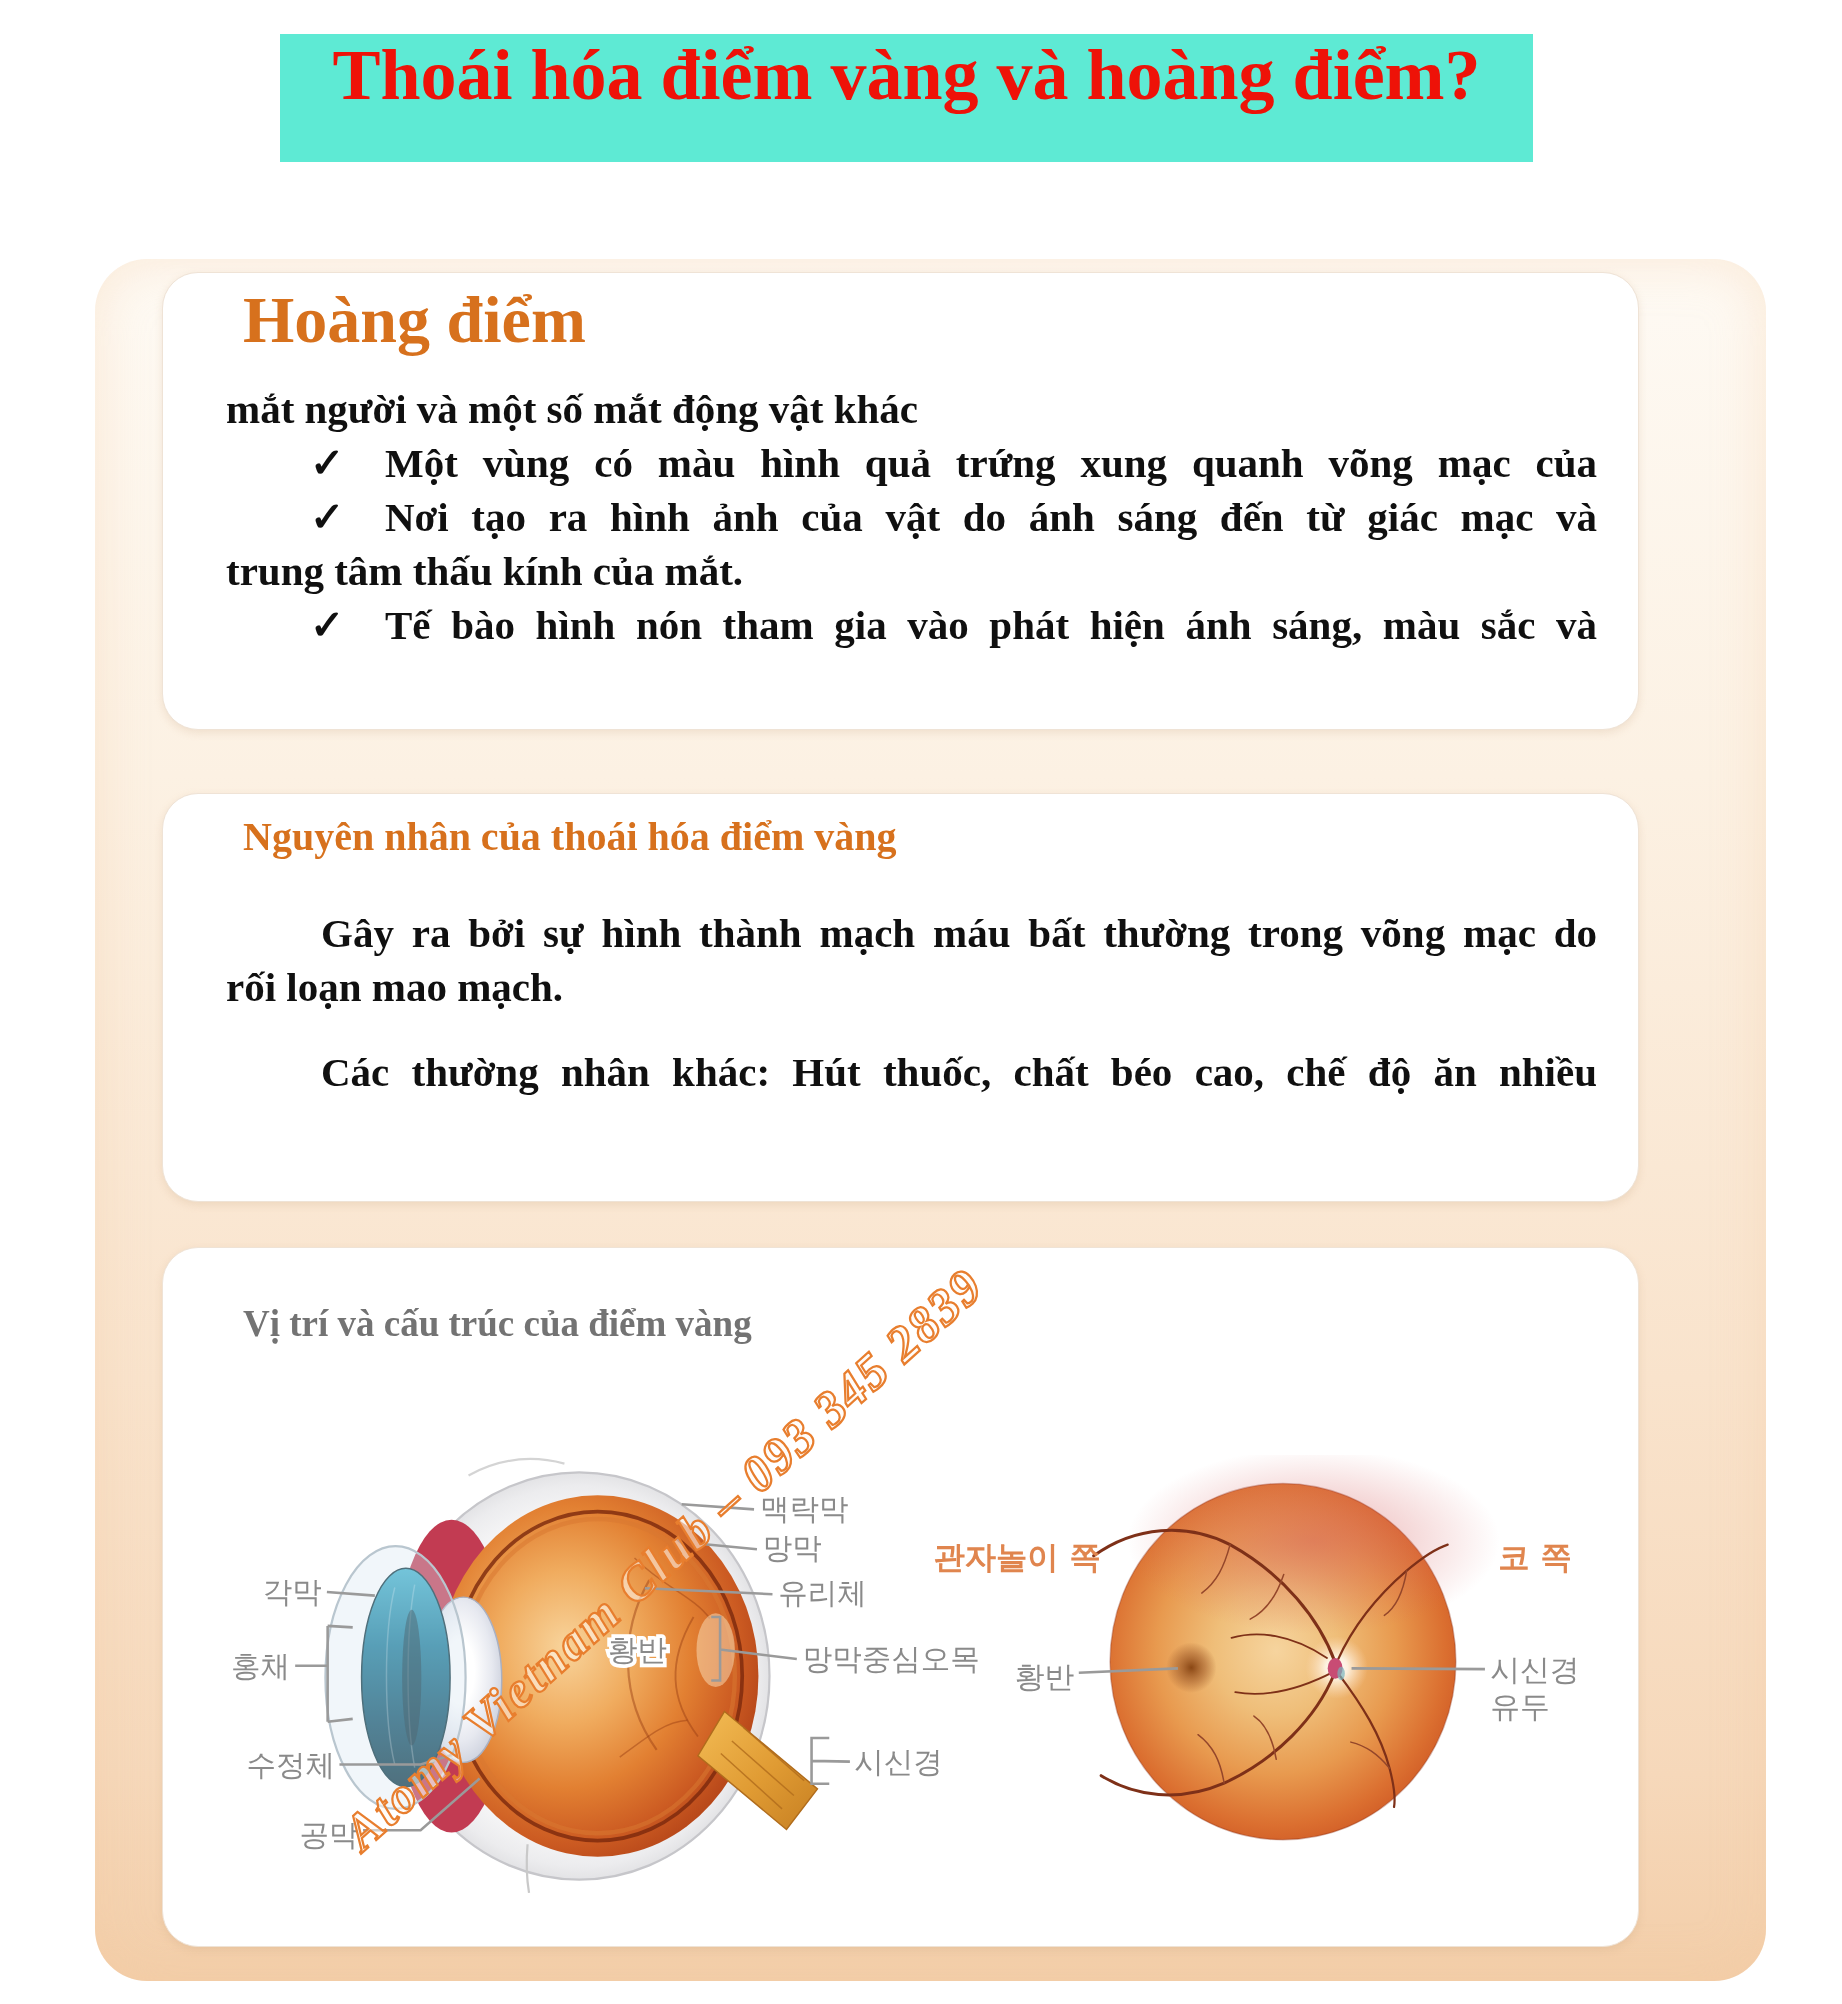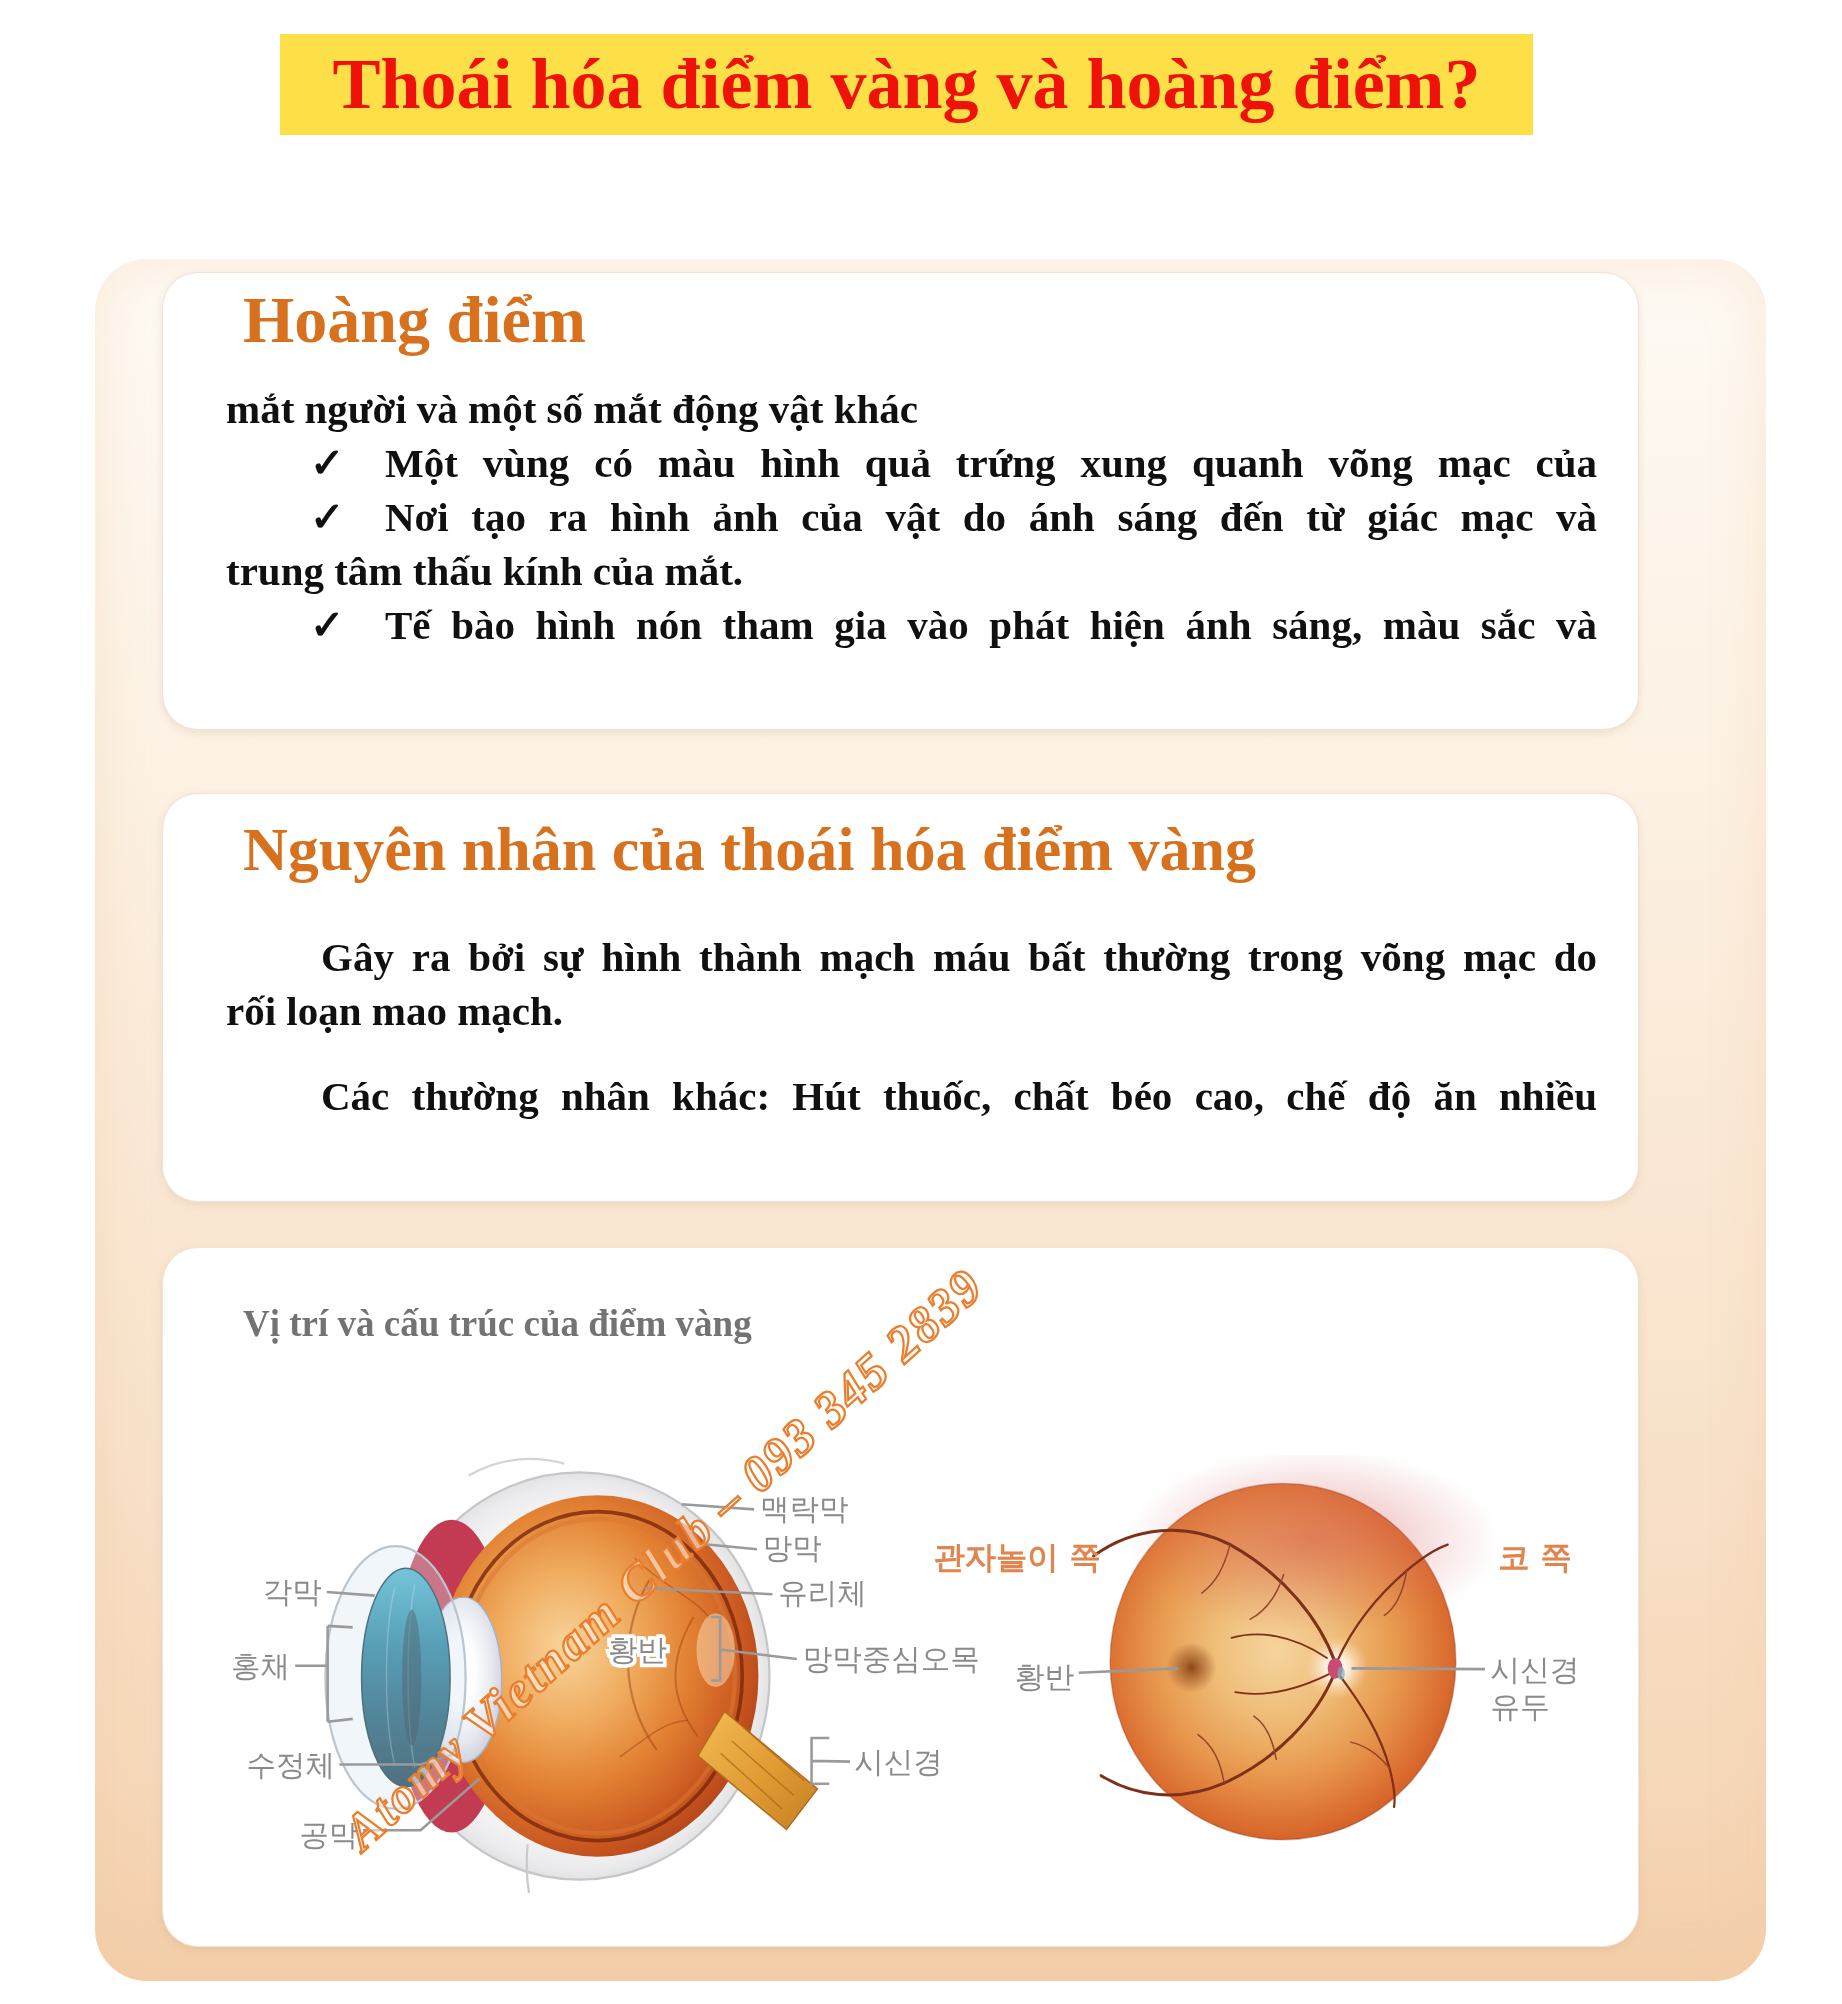--- a/index.html
+++ b/index.html
@@ -3,23 +3,23 @@
 <meta charset="utf-8">
 <style>
   html,body{margin:0;padding:0;background:#ffffff;}
   #page{
     position:relative; width:1842px; height:2005px; overflow:hidden;
     background:#ffffff;
     font-family:"Liberation Serif","DejaVu Serif",serif;
   }
   
   .title-band{
-    position:absolute; left:280px; top:34px; width:1253px; height:101px;
-    background:#fde047;
-    display:flex; align-items:center; justify-content:center;
+    position:absolute; left:280px; top:34px; width:1253px; height:128px;
+    background:#5eead4;
+    display:flex; justify-content:center;
   }
   .title-band span{
     font-weight:bold; font-size:72px; color:#EE1208; white-space:nowrap;
   }
   
   .backdrop{
     position:absolute; left:95px; top:259px; width:1671px; height:1722px;
     border-radius:52px;
     background:linear-gradient(180deg,#FEFAF4 0%,#FCF1E3 30%,#F9E3CC 65%,#F6D8BA 88%,#F3CEA9 100%);
     box-shadow:inset 0 0 52px rgba(243,200,158,0.35);
@@ -32,21 +32,21 @@
     box-sizing:border-box;
   }
   #card1{top:272px; height:458px;}
   #card2{top:793px; height:409px;}
   #card3{top:1247px; height:700px;}
   .card h2{
     margin:0; padding:0 42px 0 80px;
     color:#D7711D; font-weight:bold; font-size:66px; line-height:1.12;
   }
   #card1 h2{margin-top:10.4px;}
-  #card2 h2{margin-top:21px; font-size:62px;}
+  #card2 h2{margin-top:21px; font-size:40px;}
   #card3 h2{margin-top:55px; font-size:37px; line-height:1.15; color:#737373;}
   .textblock{margin:25px 41px 0 63px;}
   #card2 .textblock{margin-top:46px;}
   #card2 .para2{margin-top:31px;}
   .tline{
     font-weight:bold; font-size:41px; line-height:54px; color:#101010;
     text-align:justify; text-align-last:justify;
   }
   .tline.last{text-align-last:auto;}
   .tline.first{text-indent:84px;}

